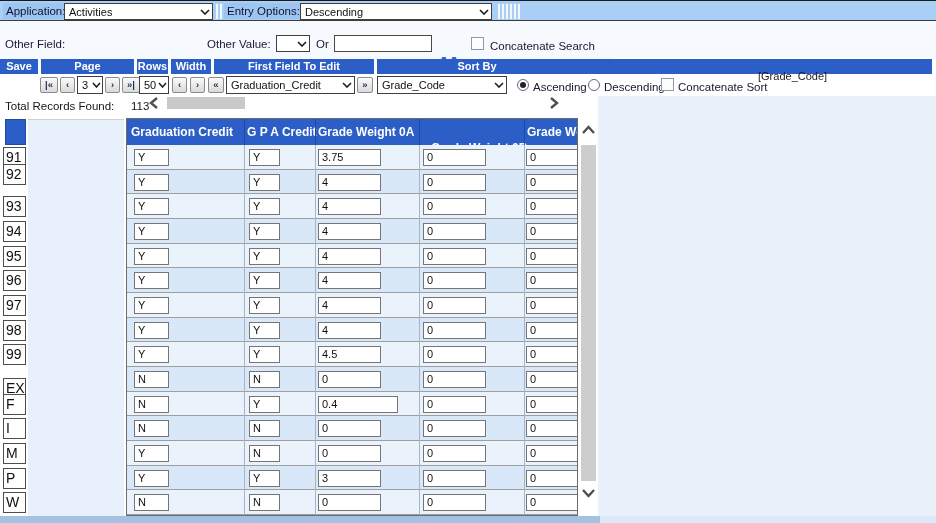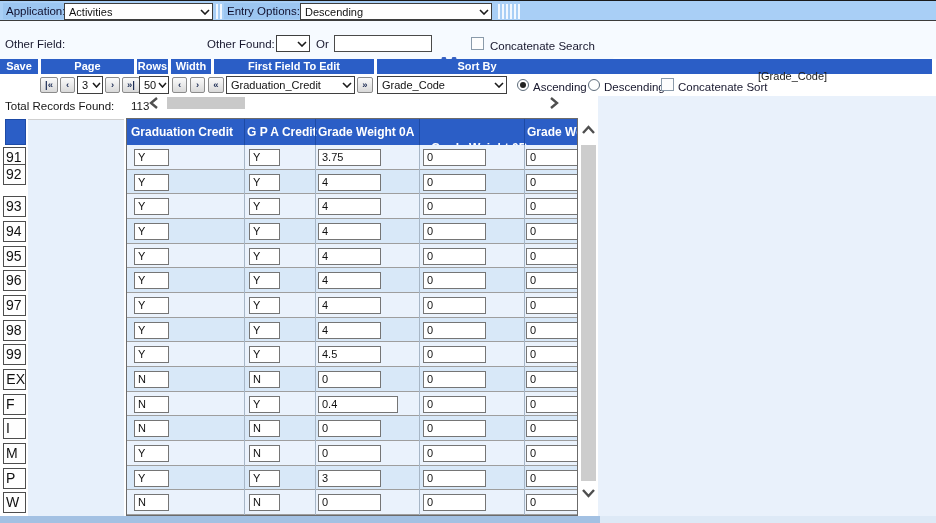--- a/index.html
+++ b/index.html
@@ -101,21 +101,21 @@
     <span class="stripe" style="left:498px;"></span>
     <span class="stripe" style="left:502px;"></span>
     <span class="stripe" style="left:506px;"></span>
     <span class="stripe" style="left:510px;"></span>
     <span class="stripe" style="left:514px;"></span>
     <span class="stripe" style="left:518px;"></span>
   </div>
 
   <div id="row2" class="abs">
     <span class="lbl" style="left:5px;top:17px;">Other Field:</span>
-    <span class="lbl" style="left:207px;top:17px;">Other Found:</span>
+    <span class="lbl" style="left:207px;top:17px;">Other Value:</span>
     <div class="dd" style="left:276px;top:14px;width:34px;height:17px;">
       <span class="txt"></span>
       <span class="chev">
           <svg width="10" height="6">
             <polyline points="1,1 5,5 9,1" fill="none" stroke="#1b1b1b" stroke-width="1.6"></polyline>
           </svg>
         </span>
     </div>
     <span class="lbl" style="left:316px;top:17px;">Or</span>
     <input class="inputbox" style="left: 334px; top: 14px; width: 98px; height: 17px; font-size: 11px;" value="">
@@ -213,21 +213,21 @@
   <div id="rlabels" class="abs">
       <div class="rlabel" style="top: 1px;">91</div>
       <div class="rlabel" style="top: 18px;">92</div>
       <div class="rlabel" style="top: 50px;">93</div>
       <div class="rlabel" style="top: 75px;">94</div>
       <div class="rlabel" style="top: 100px;">95</div>
       <div class="rlabel" style="top: 124px;">96</div>
       <div class="rlabel" style="top: 149px;">97</div>
       <div class="rlabel" style="top: 174px;">98</div>
       <div class="rlabel" style="top: 198px;">99</div>
-      <div class="rlabel" style="top: 223px; text-align: right;">EX</div>
+      <div class="rlabel" style="top: 232px;">EX</div>
       <div class="rlabel" style="top: 248px;">F</div>
       <div class="rlabel" style="top: 272px;">I</div>
       <div class="rlabel" style="top: 297px;">M</div>
       <div class="rlabel" style="top: 322px;">P</div>
       <div class="rlabel" style="top: 346px;">W</div>
     </div>
 
   <div id="tablewrap" class="abs">
     <div id="thead">
         <span class="htext" style="left: 4px;">Graduation Credit</span>

